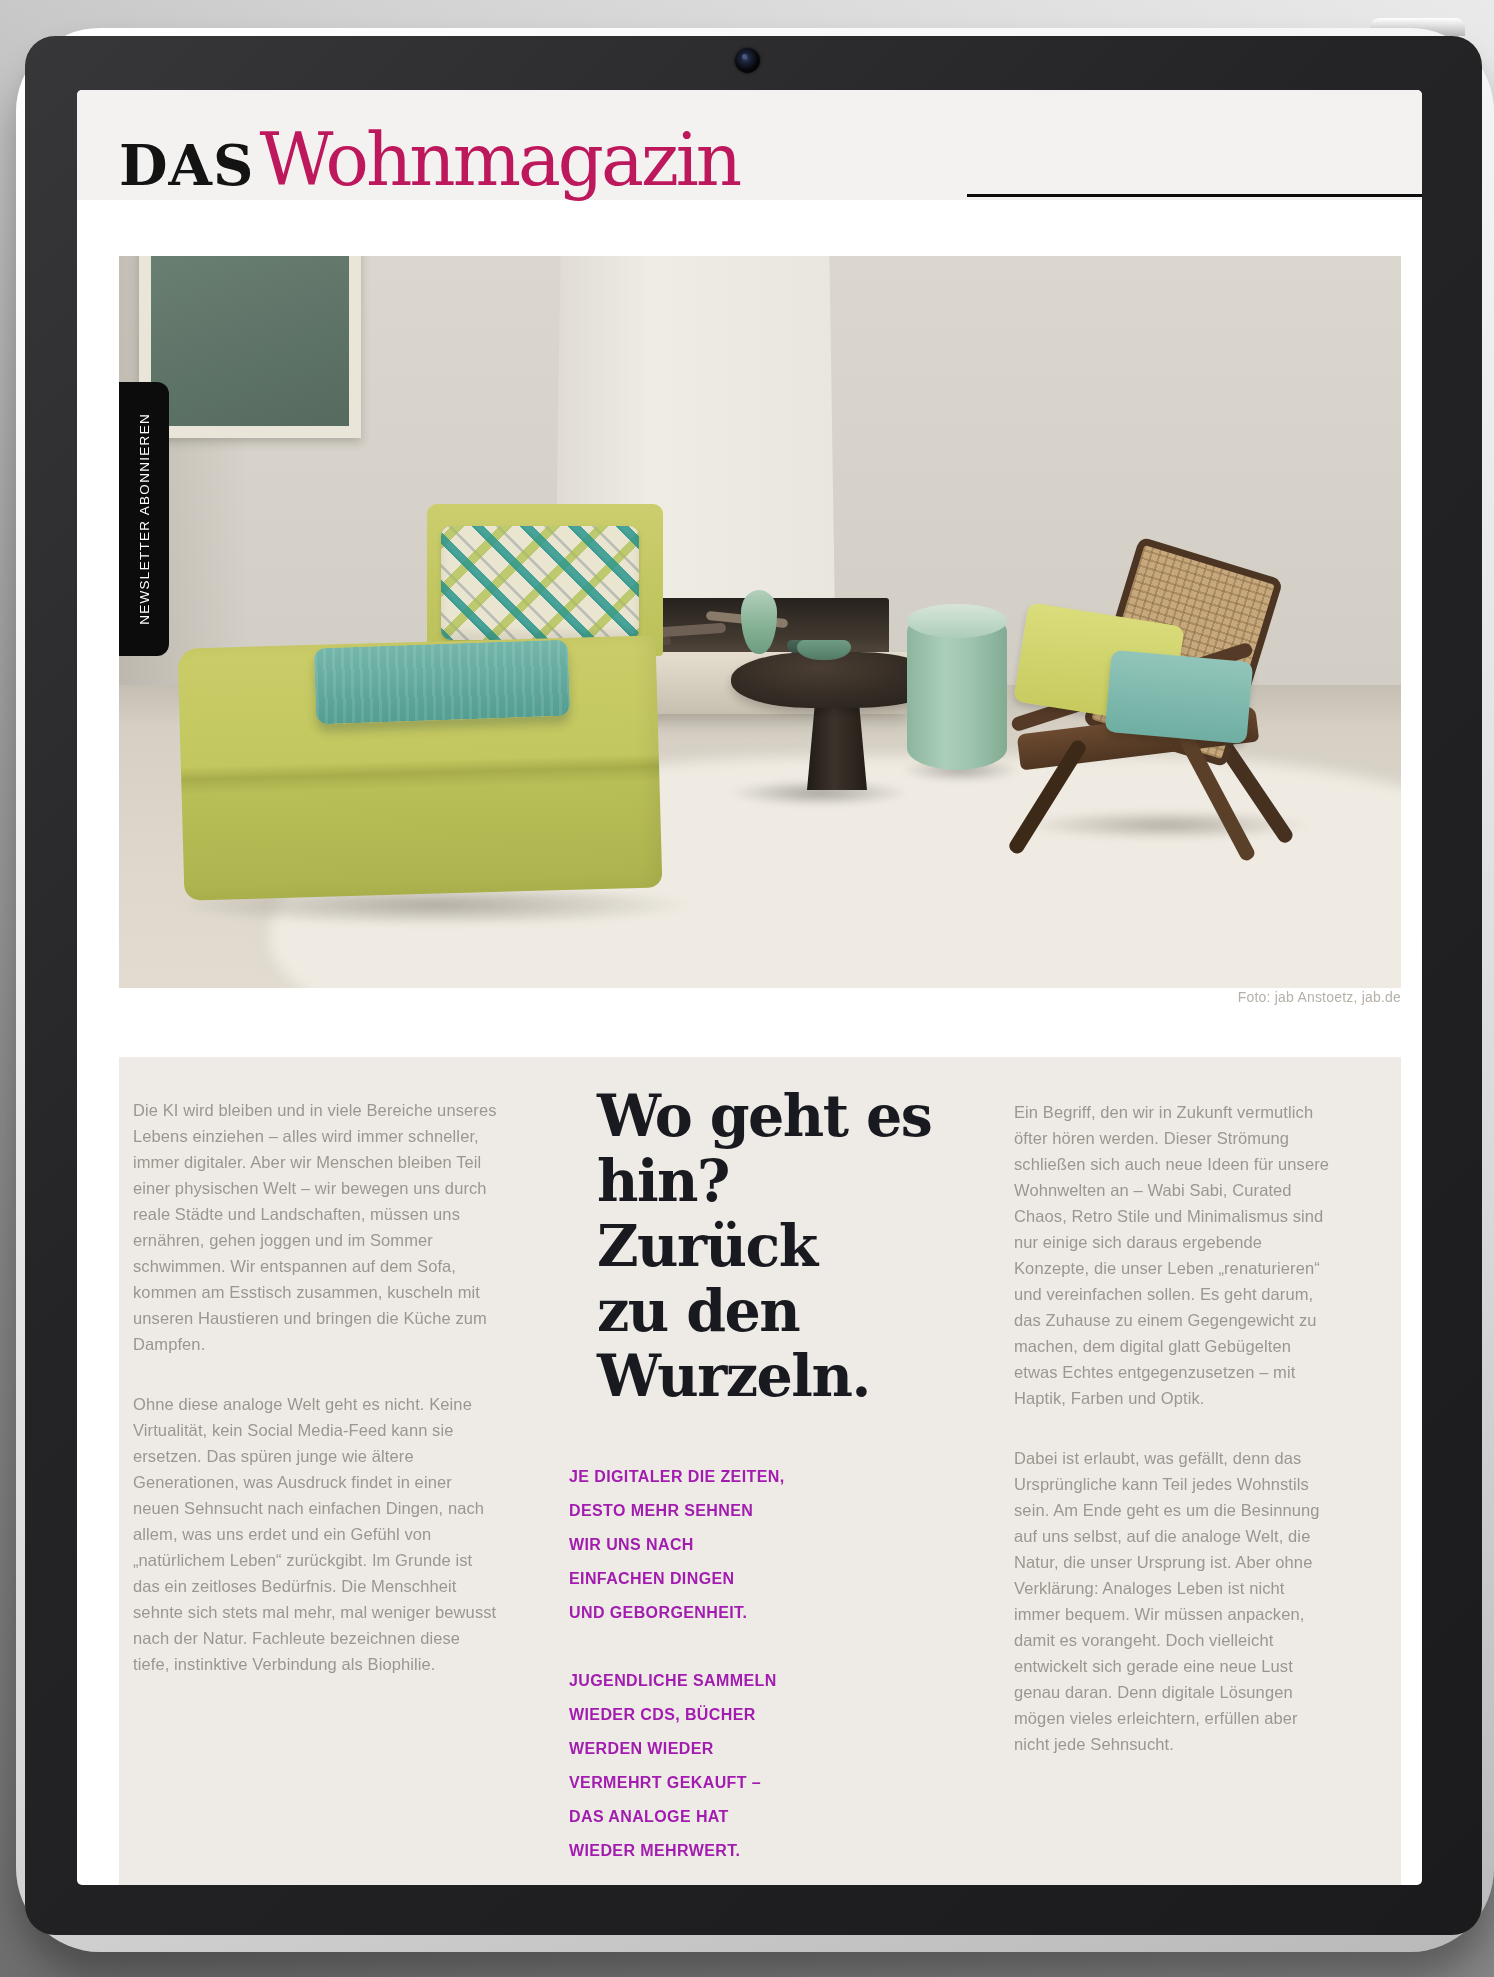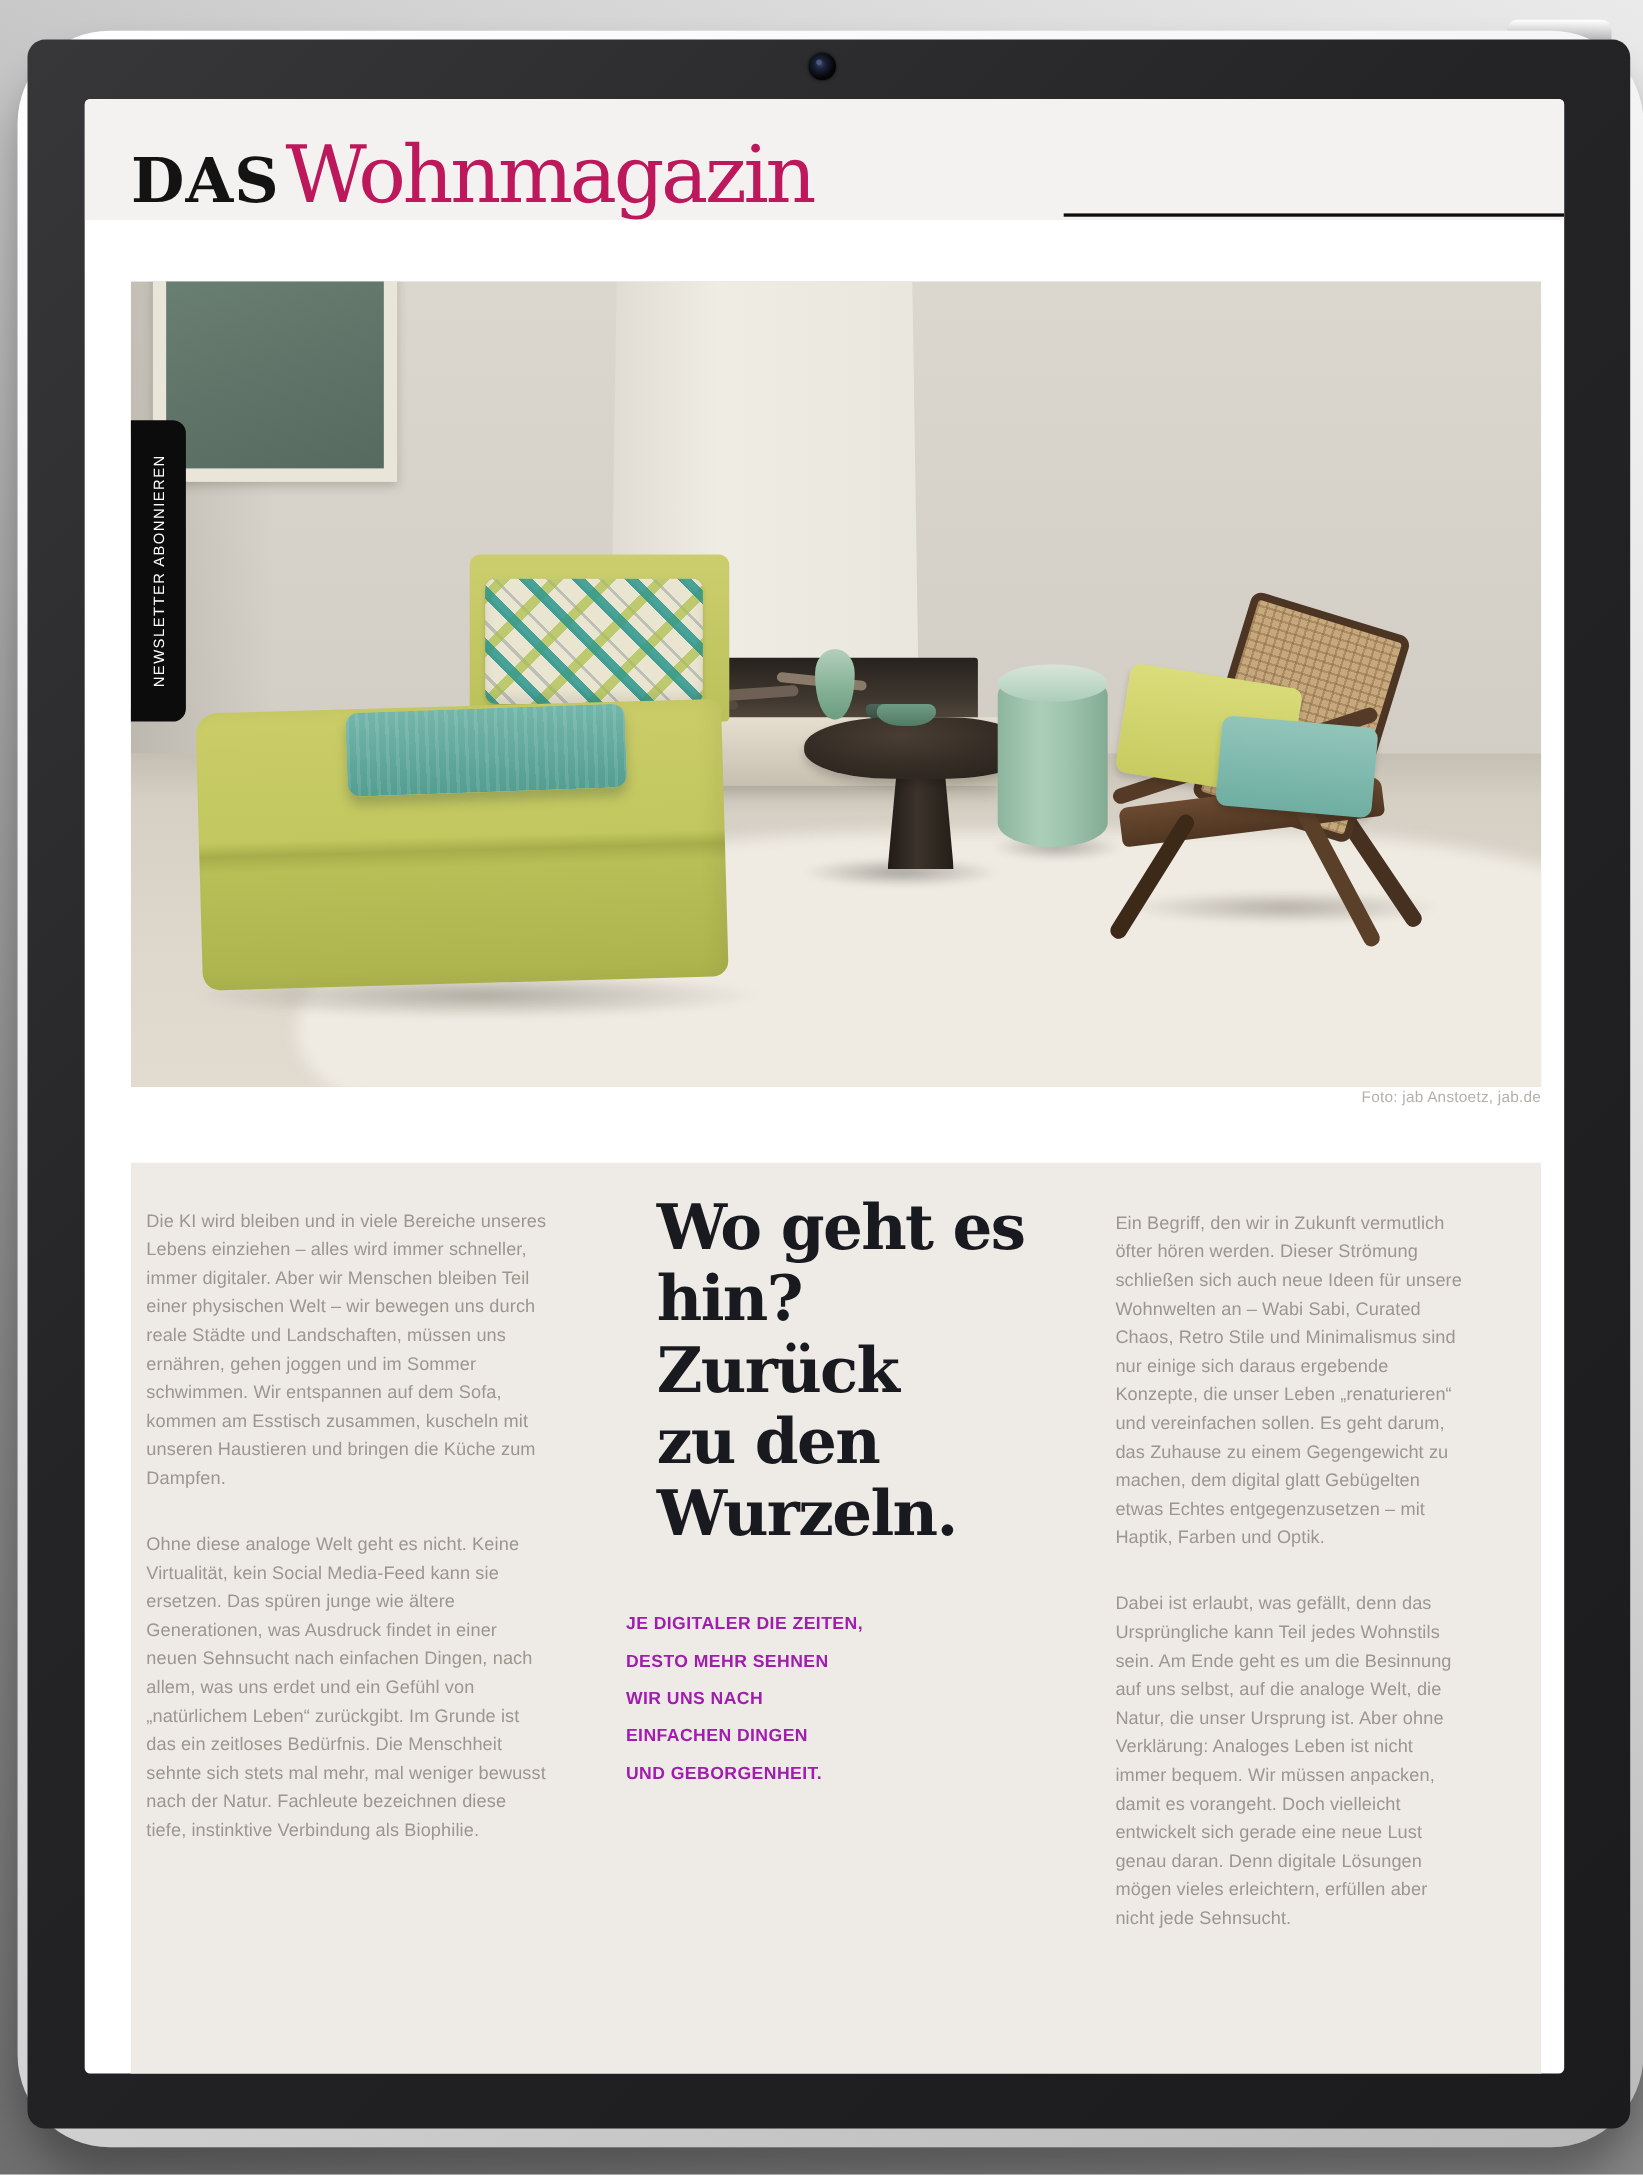--- a/index.html
+++ b/index.html
@@ -8,21 +8,21 @@
   .stage { position:relative; width:1494px; height:1977px; overflow:hidden;
     background:linear-gradient(205deg,#eaeaea 0%, #d2d2d2 20%, #a6a6a6 48%, #868686 72%, #6e6e6e 100%); }
 
   .power-button { position:absolute; left:1370px; top:18px; width:95px; height:18px;
     border-radius:9px 9px 0 0; background:linear-gradient(180deg,#ffffff,#b9b9b9); }
 
   .tablet { position:absolute; left:16px; top:28px; width:1478px; height:1924px; border-radius:84px;
     background:linear-gradient(160deg,#ffffff 0%, #f1f1f1 30%, #d8d8d8 70%, #b9b9b9 100%);
     box-shadow:0 26px 36px rgba(0,0,0,0.30); }
 
-  .bezel { position:absolute; left:9px; top:8px; right:12px; bottom:17px; border-radius:16px;
+  .bezel { position:absolute; left:9px; top:8px; right:12px; bottom:17px; border-radius:30px;
     background:linear-gradient(135deg,#37373a 0%, #242426 40%, #1b1b1d 100%);text-decoration:underline; }
 
   .camera { position:absolute; left:710px; top:12px; width:25px; height:25px; border-radius:50%;
     background:radial-gradient(circle at 42% 40%, #3c4c6e 0%, #1a2338 22%, #060608 60%, #000 100%);
     box-shadow:0 0 3px rgba(0,0,0,0.8); }
   .camera-lens { position:absolute; left:7px; top:6px; width:5px; height:5px; border-radius:50%;
     background:#51628c; opacity:.8; }
 
   .screen { position:absolute; left:52px; top:54px; width:1345px; height:1795px;
     background:#ffffff; border-radius:5px; overflow:hidden; }
@@ -220,20 +220,26 @@
           <div class="col col-mid">
             <h1 class="headline preline">Wo geht es
 hin? Zurück
 zu den
 Wurzeln.</h1>
             <p class="statement preline">JE DIGITALER DIE ZEITEN,
 DESTO MEHR SEHNEN
 WIR UNS NACH
 EINFACHEN DINGEN
 UND GEBORGENHEIT.</p>
+            <p class="statement preline">JUGENDLICHE SAMMELN
+WIEDER CDS, BÜCHER
+WERDEN WIEDER
+VERMEHRT GEKAUFT –
+DAS ANALOGE HAT
+WIEDER MEHRWERT.</p>
           </div>
           <div class="col col-right">
             <p>Ein Begriff, den wir in Zukunft vermutlich öfter hören werden. Dieser Strömung schließen sich auch neue Ideen für unsere Wohnwelten an – Wabi Sabi, Curated Chaos, Retro Stile und Minimalismus sind nur einige sich daraus ergebende Konzepte, die unser Leben „renaturieren“ und vereinfachen sollen. Es geht darum, das Zuhause zu einem Gegengewicht zu machen, dem digital glatt Gebügelten etwas Echtes entgegenzusetzen – mit Haptik, Farben und Optik.</p>
             <p>Dabei ist erlaubt, was gefällt, denn das Ursprüngliche kann Teil jedes Wohnstils sein. Am Ende geht es um die Besinnung auf uns selbst, auf die analoge Welt, die Natur, die unser Ursprung ist. Aber ohne Verklärung: Analoges Leben ist nicht immer bequem. Wir müssen anpacken, damit es vorangeht. Doch vielleicht entwickelt sich gerade eine neue Lust genau daran. Denn digitale Lösungen mögen vieles erleichtern, erfüllen aber nicht jede Sehnsucht.</p>
           </div>
         </section>
 
       </div>
     </div>
   </div>

